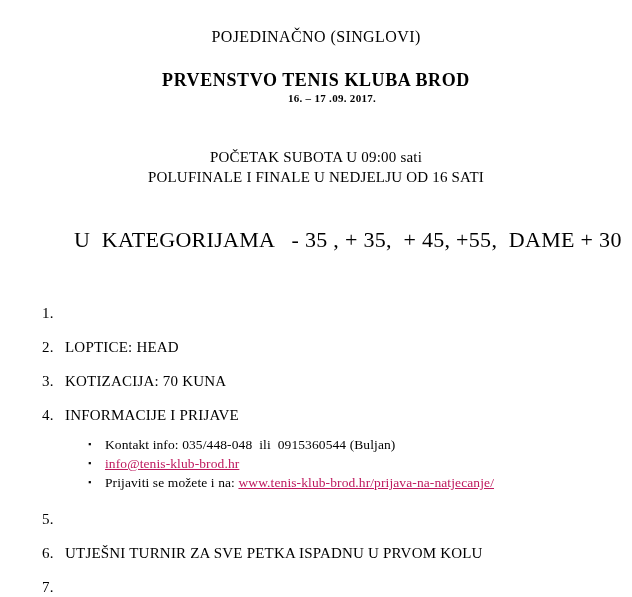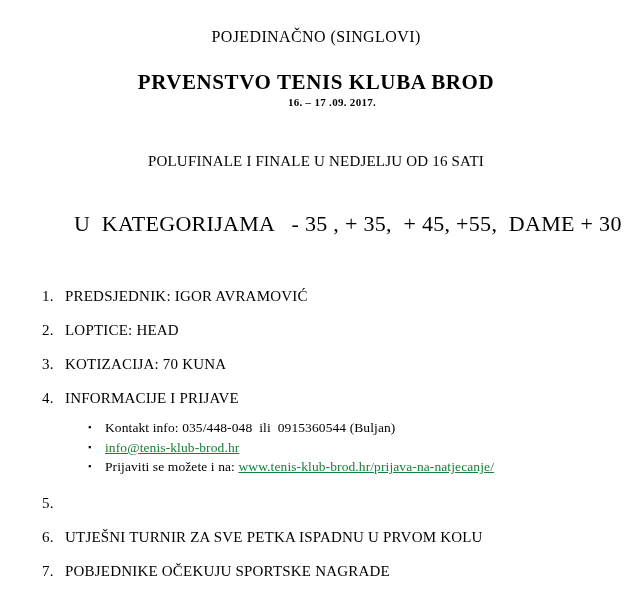--- a/index.html
+++ b/index.html
@@ -25,21 +25,21 @@
   
   .hdr-singles {
     text-align: center;
     font-size: 16px;
     letter-spacing: 0.4px;
     padding-top: 27px;
     line-height: 1.25;
   }
   .hdr-title {
     text-align: center;
-    font-size: 21px;
+    font-size: 18px;
     font-weight: bold;
     letter-spacing: 0.6px;
     margin-top: 23px;
     line-height: 1.18;
   }
   .hdr-date {
     text-align: center;
     font-size: 11px;
     font-weight: bold;
     letter-spacing: 0.3px;
@@ -108,47 +108,47 @@
     font-size: 9px;
     line-height: 1.0;
     position: relative;
     top: -2px;
   }
   .sub-text {
     flex: 1 1 auto;
     padding-left: 17px;
   }
   a.doclink {
-    color: #15803d;
+    color: #be185d;
     text-decoration: underline;
   }
   .whitespace-keep { white-space: pre; }
 </style>
 </head>
 <body>
 
 <div class="page">
 
   <div class="hdr-singles">POJEDINAČNO  (SINGLOVI)</div>
 
   <div class="hdr-title">PRVENSTVO  TENIS  KLUBA  BROD</div>
 
   <div class="hdr-date">16. – 17 .09. 2017.</div>
 
   <div class="times">
+    <div>POČETAK SUBOTA U 09:00 sati</div>
     <div>POLUFINALE I FINALE U NEDJELJU OD 16 SATI</div>
   </div>
 
   <div class="categories whitespace-keep">U  KATEGORIJAMA   - 35 , + 35,  + 45, +55,  DAME + 30</div>
 
   <div class="list">
 
     <div class="list-row">
       <span class="list-num">1.</span>
-      <span class="list-text">PREDSJEDNIK: IGOR AVRAMOVIĆ</span>
     </div>
 
     <div class="list-row">
       <span class="list-num">2.</span>
       <span class="list-text">LOPTICE: HEAD</span>
     </div>
 
     <div class="list-row">
       <span class="list-num">3.</span>
       <span class="list-text">KOTIZACIJA: 70 KUNA</span>
@@ -186,18 +186,17 @@
       <span class="list-num">5.</span>
     </div>
 
     <div class="list-row">
       <span class="list-num">6.</span>
       <span class="list-text">UTJEŠNI TURNIR ZA SVE PETKA ISPADNU U PRVOM KOLU</span>
     </div>
 
     <div class="list-row">
       <span class="list-num">7.</span>
-      <span class="list-text">POBJEDNIKE OČEKUJU SPORTSKE NAGRADE</span>
     </div>
 
   </div>
 
 </div>
 
 </body></html>

